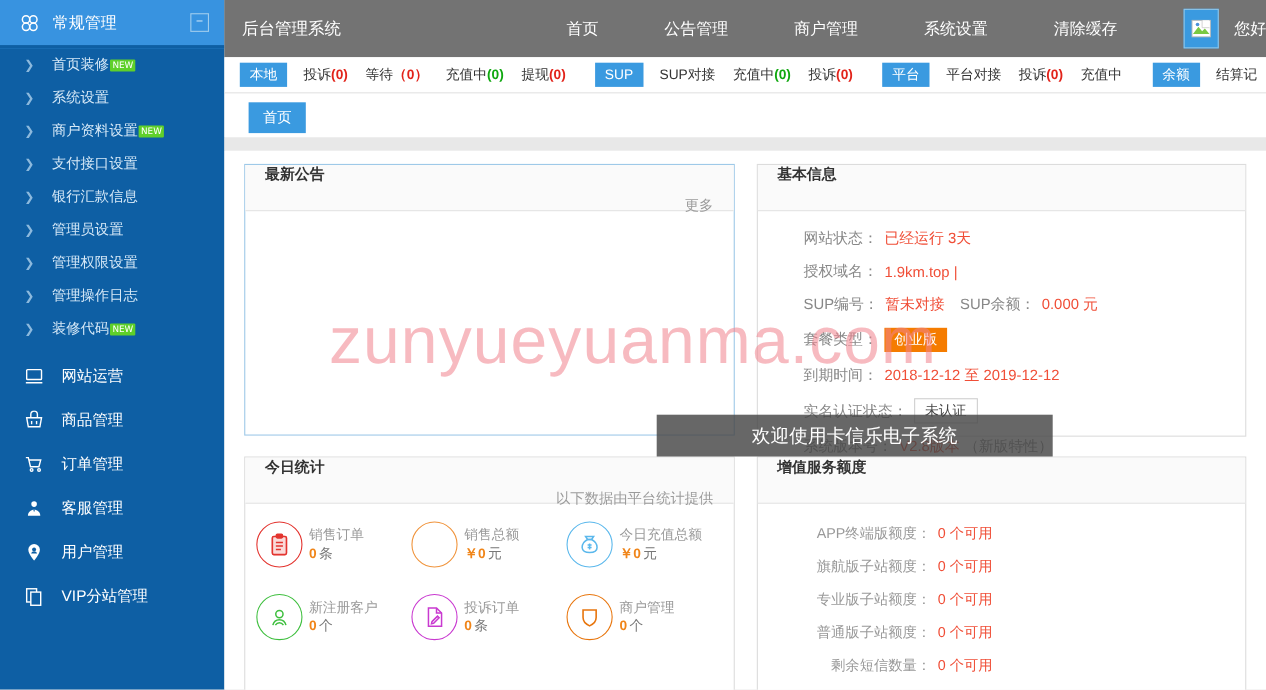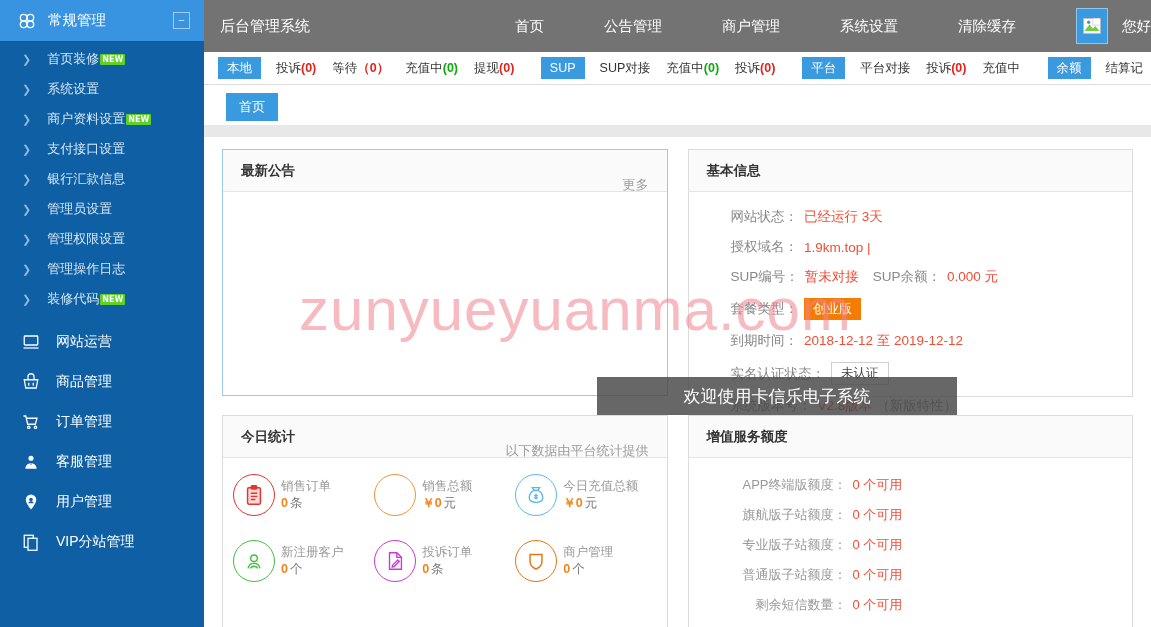--- a/index.html
+++ b/index.html
@@ -47,21 +47,21 @@
     color: #d9ecfa; font-size: 11px; line-height: 1;
   }
   .sub-item {
     height: 30px; display: flex; align-items: center;
     padding-left: 22px; color: #d5e8f7; font-size: 13px;
     position: relative; white-space: nowrap;
   }
   .sub-item .caret { color: #8cb9dd; font-size: 11px; margin-right: 16px; }
   .badge-new {
     display: inline-block; background: #5fd02a; color: #fff;
-    font-size: 8px; font-weight: bold; line-height: 9px;
+    font-size: 8px; font-weight: normal; line-height: 9px;
     padding: 1px 2px; margin-left: 1px; vertical-align: 7px;
     border-radius: 1px; font-family: "DejaVu Sans", sans-serif;
   }
   .main-item {
     height: 40px; display: flex; align-items: center;
     padding-left: 22px; color: #ffffff; font-size: 14px;
     white-space: nowrap;
   }
   .main-item .mi-icon { width: 28px; display: flex; align-items: center; }
   .main-item .mi-label { margin-left: 6px; }
@@ -125,21 +125,21 @@
     padding: 0;
   }
   .panel-row { display: flex; padding: 0 18px; gap: 20px; }
   .panel {
     border: 1px solid #dcdcdc; background: #fff;
     flex: 1; min-width: 0;
   }
   .panel.accent { border-color: #9ec9e8; }
   .panel-head {
     height: 42px; background: #fafafa; border-bottom: 1px solid #e4e4e4;
-    display: flex; align-items: center; justify-content: space-between;
+    display: flex; justify-content: space-between;
     padding: 0 18px;
   }
   .panel-title { font-size: 13.5px; font-weight: bold; color: #333; }
   .panel-more { font-size: 13px; color: #9b9b9b; text-decoration: none; margin-top: 28px; }
   .panel-body { padding: 14px 18px; }
 
   
   .panel-ann { height: 247px; }
   .panel-ann .panel-body { height: 204px; }
 

